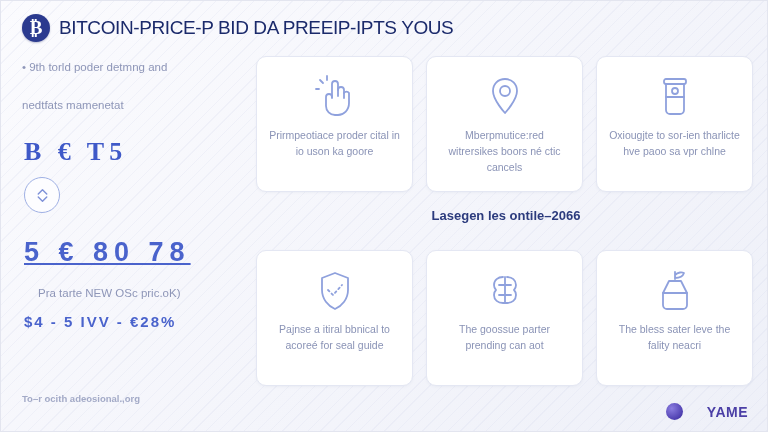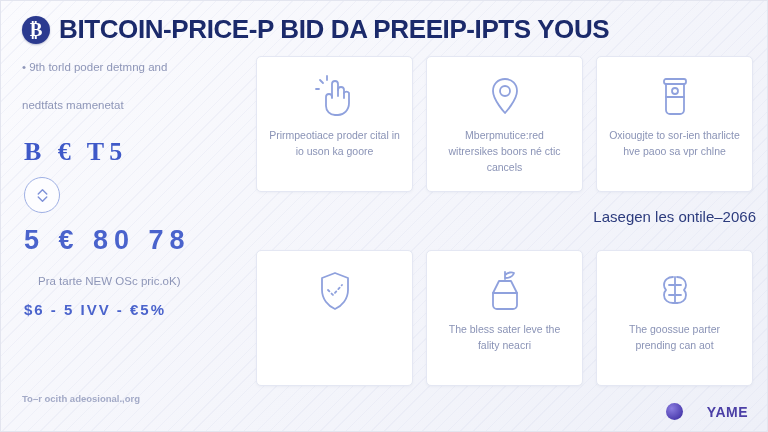--- a/index.html
+++ b/index.html
@@ -48,22 +48,22 @@
     color: #ffffff;
     font-size: 19px;
     font-weight: bold;
     display: flex;
     align-items: center;
     justify-content: center;
     font-family: "Liberation Serif", serif;
     box-shadow: 0 1px 2px rgba(40,50,110,0.30);
   }
   .page-title {
-    font-size: 26px;
-    font-weight: bold;
+    font-size: 19px;
+    font-weight: normal;
     color: #1b2a6b;
     letter-spacing: -0.4px;
     white-space: nowrap;
   }
 
   
   .left-col {
     position: absolute;
     left: 22px;
     top: 58px;
@@ -92,21 +92,22 @@
     display: flex;
     align-items: center;
     justify-content: center;
     margin: 2px 0 12px 2px;
   }
   .price-big2 {
     font-size: 27px;
     font-weight: bold;
     color: #4a63cc;
     letter-spacing: 6px;
-    margin: 12px 0 16px 2px;
+    margin: 24px 0 16px 2px;
+    text-decoration: underline;
   }
   .note {
     font-size: 11.5px;
     line-height: 19px;
     color: #8e96b8;
     margin: 0 0 10px 16px;
   }
   .pct-row {
     font-size: 15px;
     font-weight: bold;
@@ -130,21 +131,21 @@
     gap: 13px;
   }
   .grid.top { left: 256px; top: 56px; }
   .grid.bottom { left: 256px; top: 250px; }
 
   .card {
     width: 157px;
     height: 136px;
     background: #ffffff;
     border: 1px solid #e4e7f3;
-    border-radius: 5px;
+    border-radius: 10px;
     box-shadow: 0 1px 3px rgba(60,70,120,0.05);
     box-sizing: border-box;
     padding: 14px 12px 10px 12px;
     display: flex;
     flex-direction: column;
     align-items: center;
   }
   .card .glyph {
     height: 52px;
     display: flex;
@@ -157,23 +158,23 @@
     line-height: 16px;
     color: #8a93b6;
     text-align: center;
   }
 
   .section-sub {
     position: absolute;
     left: 256px;
     top: 208px;
     width: 500px;
-    text-align: right;
-    font-size: 15px;
-    font-weight: normal;
+    text-align: center;
+    font-size: 13px;
+    font-weight: bold;
     color: #2c3b7d;
   }
 
   
   .brand {
     position: absolute;
     right: 20px;
     bottom: 12px;
     display: flex;
     align-items: center;
@@ -219,21 +220,21 @@
         <polyline points="6,14 12,20 18,14"></polyline>
       </svg>
     </div>
 
     <div class="price-big2">5 € 80 78</div>
 
     <p class="note">
       <span>Pra tarte NEW OSc pric.oK)</span><br>
     </p>
 
-    <div class="pct-row">$6 - 5 IVV - €5%</div>
+    <div class="pct-row">$4 - 5 IVV - €28%</div>
   </div>
 
   <div class="footer-note">To–r ocith adeosional.,org</div>
 
   <div class="grid top">
 
     <div class="card">
       <div class="glyph">
         <svg width="40" height="44" viewBox="0 0 40 44" fill="none" stroke="#8fa1dd" stroke-width="1.8" stroke-linecap="round" stroke-linejoin="round">
           <path d="M17 23V9a3 3 0 0 1 6 0v12"></path>
@@ -272,43 +273,44 @@
 
   <div class="grid bottom">
 
     <div class="card">
       <div class="glyph">
         <svg width="40" height="44" viewBox="0 0 40 44" fill="none" stroke="#8fa1dd" stroke-width="1.8" stroke-linecap="round" stroke-linejoin="round">
           <path d="M20 4l13 5v12c0 9-6 16-13 19-7-3-13-10-13-19V9z"></path>
           <path d="M13 21l5 5 9-10" stroke-dasharray="2 3"></path>
         </svg>
       </div>
+      <div class="caption">Pajnse a itiral bbnical to acoreé for seal guide</div>
+    </div>
+
+    <div class="card">
+      <div class="glyph">
+        <svg width="40" height="44" viewBox="0 0 40 44" fill="none" stroke="#8fa1dd" stroke-width="1.8" stroke-linecap="round" stroke-linejoin="round">
+          <path d="M18 8c-5 0-9 3-9 8 0 2 1 4 2 5-1 1-2 3-2 5 0 5 4 8 9 8h4"></path>
+          <path d="M22 8c5 0 9 3 9 8 0 2-1 4-2 5 1 1 2 3 2 5 0 5-4 8-9 8"></path>
+          <path d="M20 8v26M14 16h5M14 26h5M21 16h5M21 26h5"></path>
+        </svg>
+      </div>
+      <div class="caption">The goossue parter prending can aot</div>
     </div>
 
     <div class="card">
       <div class="glyph">
         <svg width="40" height="44" viewBox="0 0 40 44" fill="none" stroke="#8fa1dd" stroke-width="1.8" stroke-linecap="round" stroke-linejoin="round">
           <path d="M20 10V3M20 6c3-3 7-3 9-2-1 3-4 5-9 5"></path>
           <path d="M14 12h12l6 12v12a4 4 0 0 1-4 4H12a4 4 0 0 1-4-4V24z"></path>
           <path d="M8 24h24"></path>
         </svg>
       </div>
       <div class="caption">The bless sater leve the fality neacri</div>
     </div>
-
-    <div class="card">
-      <div class="glyph">
-        <svg width="40" height="44" viewBox="0 0 40 44" fill="none" stroke="#8fa1dd" stroke-width="1.8" stroke-linecap="round" stroke-linejoin="round">
-          <path d="M18 8c-5 0-9 3-9 8 0 2 1 4 2 5-1 1-2 3-2 5 0 5 4 8 9 8h4"></path>
-          <path d="M22 8c5 0 9 3 9 8 0 2-1 4-2 5 1 1 2 3 2 5 0 5-4 8-9 8"></path>
-          <path d="M20 8v26M14 16h5M14 26h5M21 16h5M21 26h5"></path>
-        </svg>
-      </div>
-      <div class="caption">The goossue parter prending can aot</div>
-    </div>
   </div>
 
   <div class="brand">
     <div class="brand-dot"></div>
     <div class="brand-name">YAME</div>
   </div>
 
 </div>
 
 </body></html>

